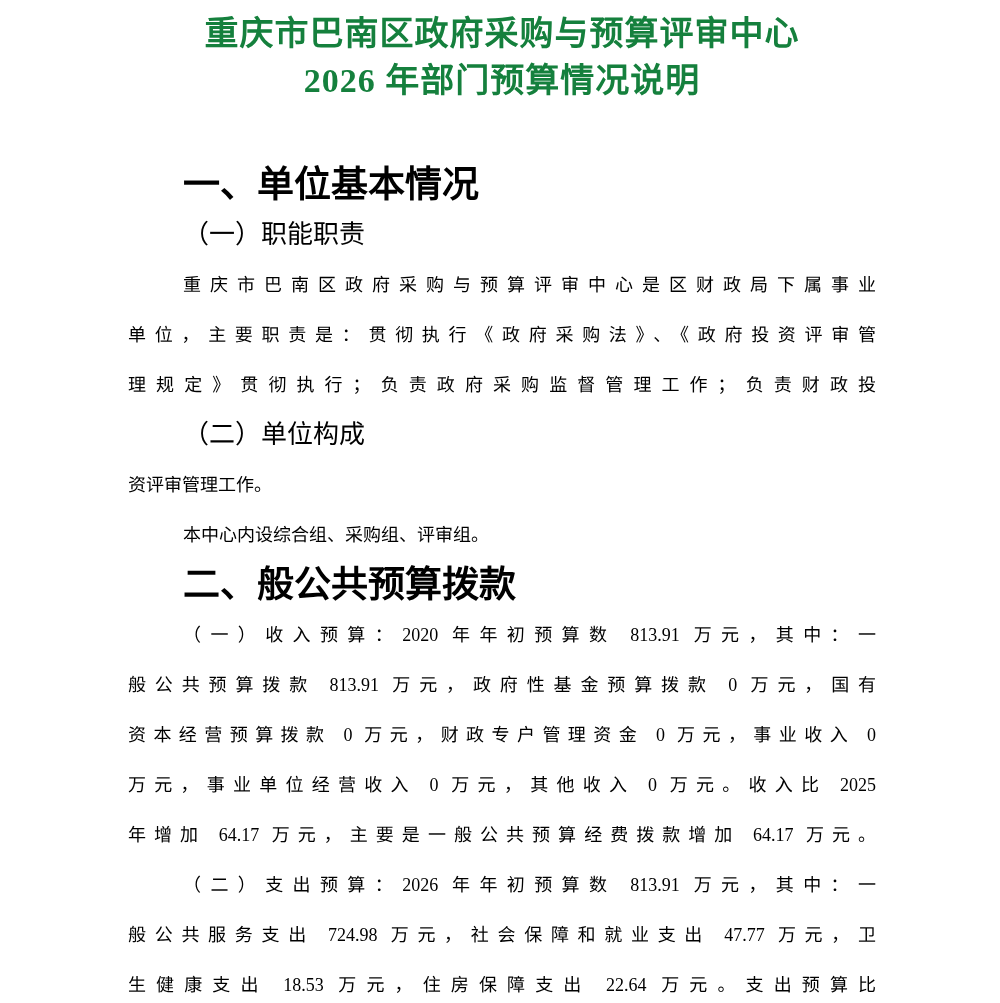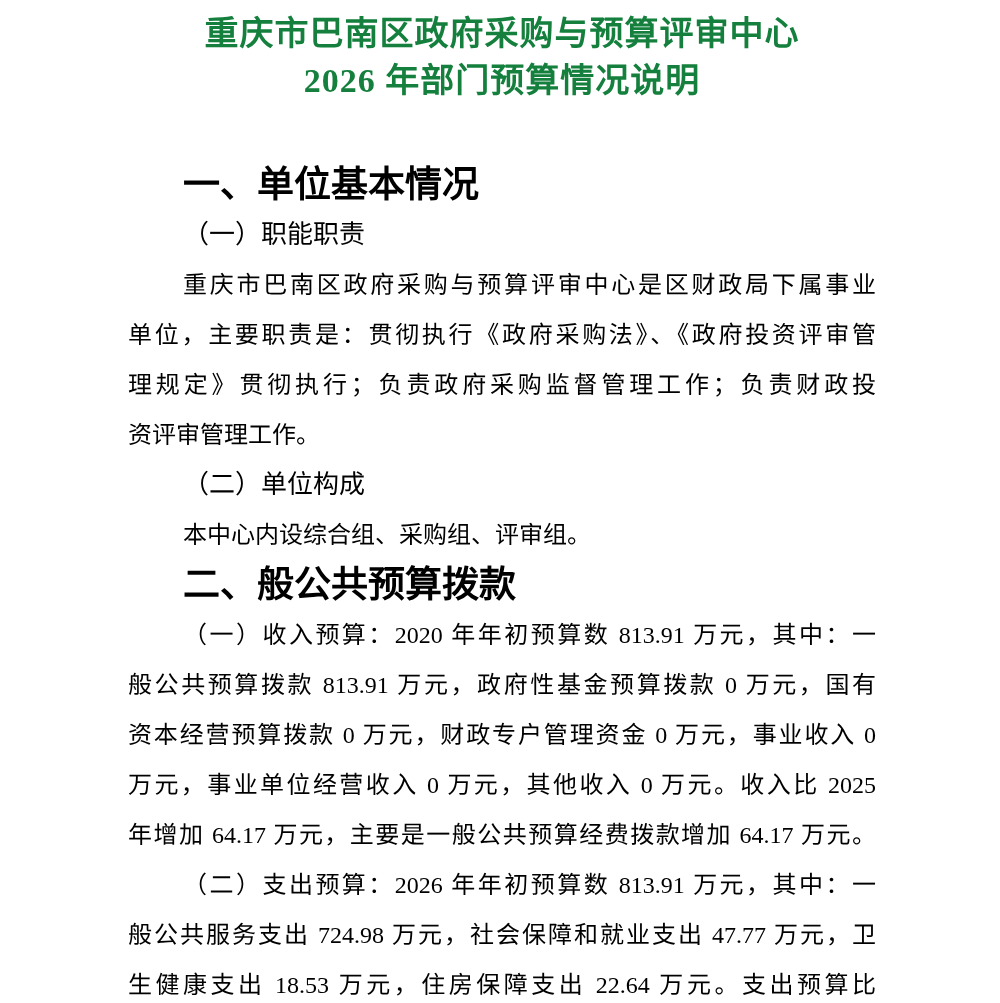--- a/index.html
+++ b/index.html
@@ -29,21 +29,21 @@
     letter-spacing: 1px;
     color: #15803d;
   }
   .doc-body {
     position: absolute;
     left: 128px;
     top: 160px;
     width: 748px;
   }
   .line {
-    font-size: 24px;
+    font-size: 18px;
     line-height: 50px;
     height: 50px;
     overflow: hidden;
     color: #000000;
     font-family: "Liberation Serif", "DejaVu Serif", serif;
   }
   .line.justify {
     text-align: justify;
     text-align-last: justify;
     text-justify: inter-character;
@@ -73,22 +73,22 @@
   <div class="doc-title">
     <div>重庆市巴南区政府采购与预算评审中心</div>
     <div>2026 年部门预算情况说明</div>
   </div>
   <div class="doc-body" id="doc-body">
       <div class="line h1">一、单位基本情况</div>
       <div class="line h2">（一）职能职责</div>
       <div class="line p-first justify">重庆市巴南区政府采购与预算评审中心是区财政局下属事业</div>
       <div class="line p justify">单位，主要职责是：贯彻执行《政府采购法》、《政府投资评审管</div>
       <div class="line p justify">理规定》贯彻执行；负责政府采购监督管理工作；负责财政投</div>
+      <div class="line h2">（二）单位构成</div>
       <div class="line p">资评审管理工作。</div>
-      <div class="line h2">（二）单位构成</div>
       <div class="line p-first">本中心内设综合组、采购组、评审组。</div>
       <div class="line h1">二、般公共预算拨款</div>
       <div class="line p-first justify">（一）收入预算：2020 年年初预算数 813.91 万元，其中：一</div>
       <div class="line p justify">般公共预算拨款 813.91 万元，政府性基金预算拨款 0 万元，国有</div>
       <div class="line p justify">资本经营预算拨款 0 万元，财政专户管理资金 0 万元，事业收入 0</div>
       <div class="line p justify">万元，事业单位经营收入 0 万元，其他收入 0 万元。收入比 2025</div>
       <div class="line p justify">年增加 64.17 万元，主要是一般公共预算经费拨款增加 64.17 万元。</div>
       <div class="line p-first justify">（二）支出预算：2026 年年初预算数 813.91 万元，其中：一</div>
       <div class="line p justify">般公共服务支出 724.98 万元，社会保障和就业支出 47.77 万元，卫</div>
       <div class="line p justify">生健康支出 18.53 万元，住房保障支出 22.64 万元。支出预算比</div>

